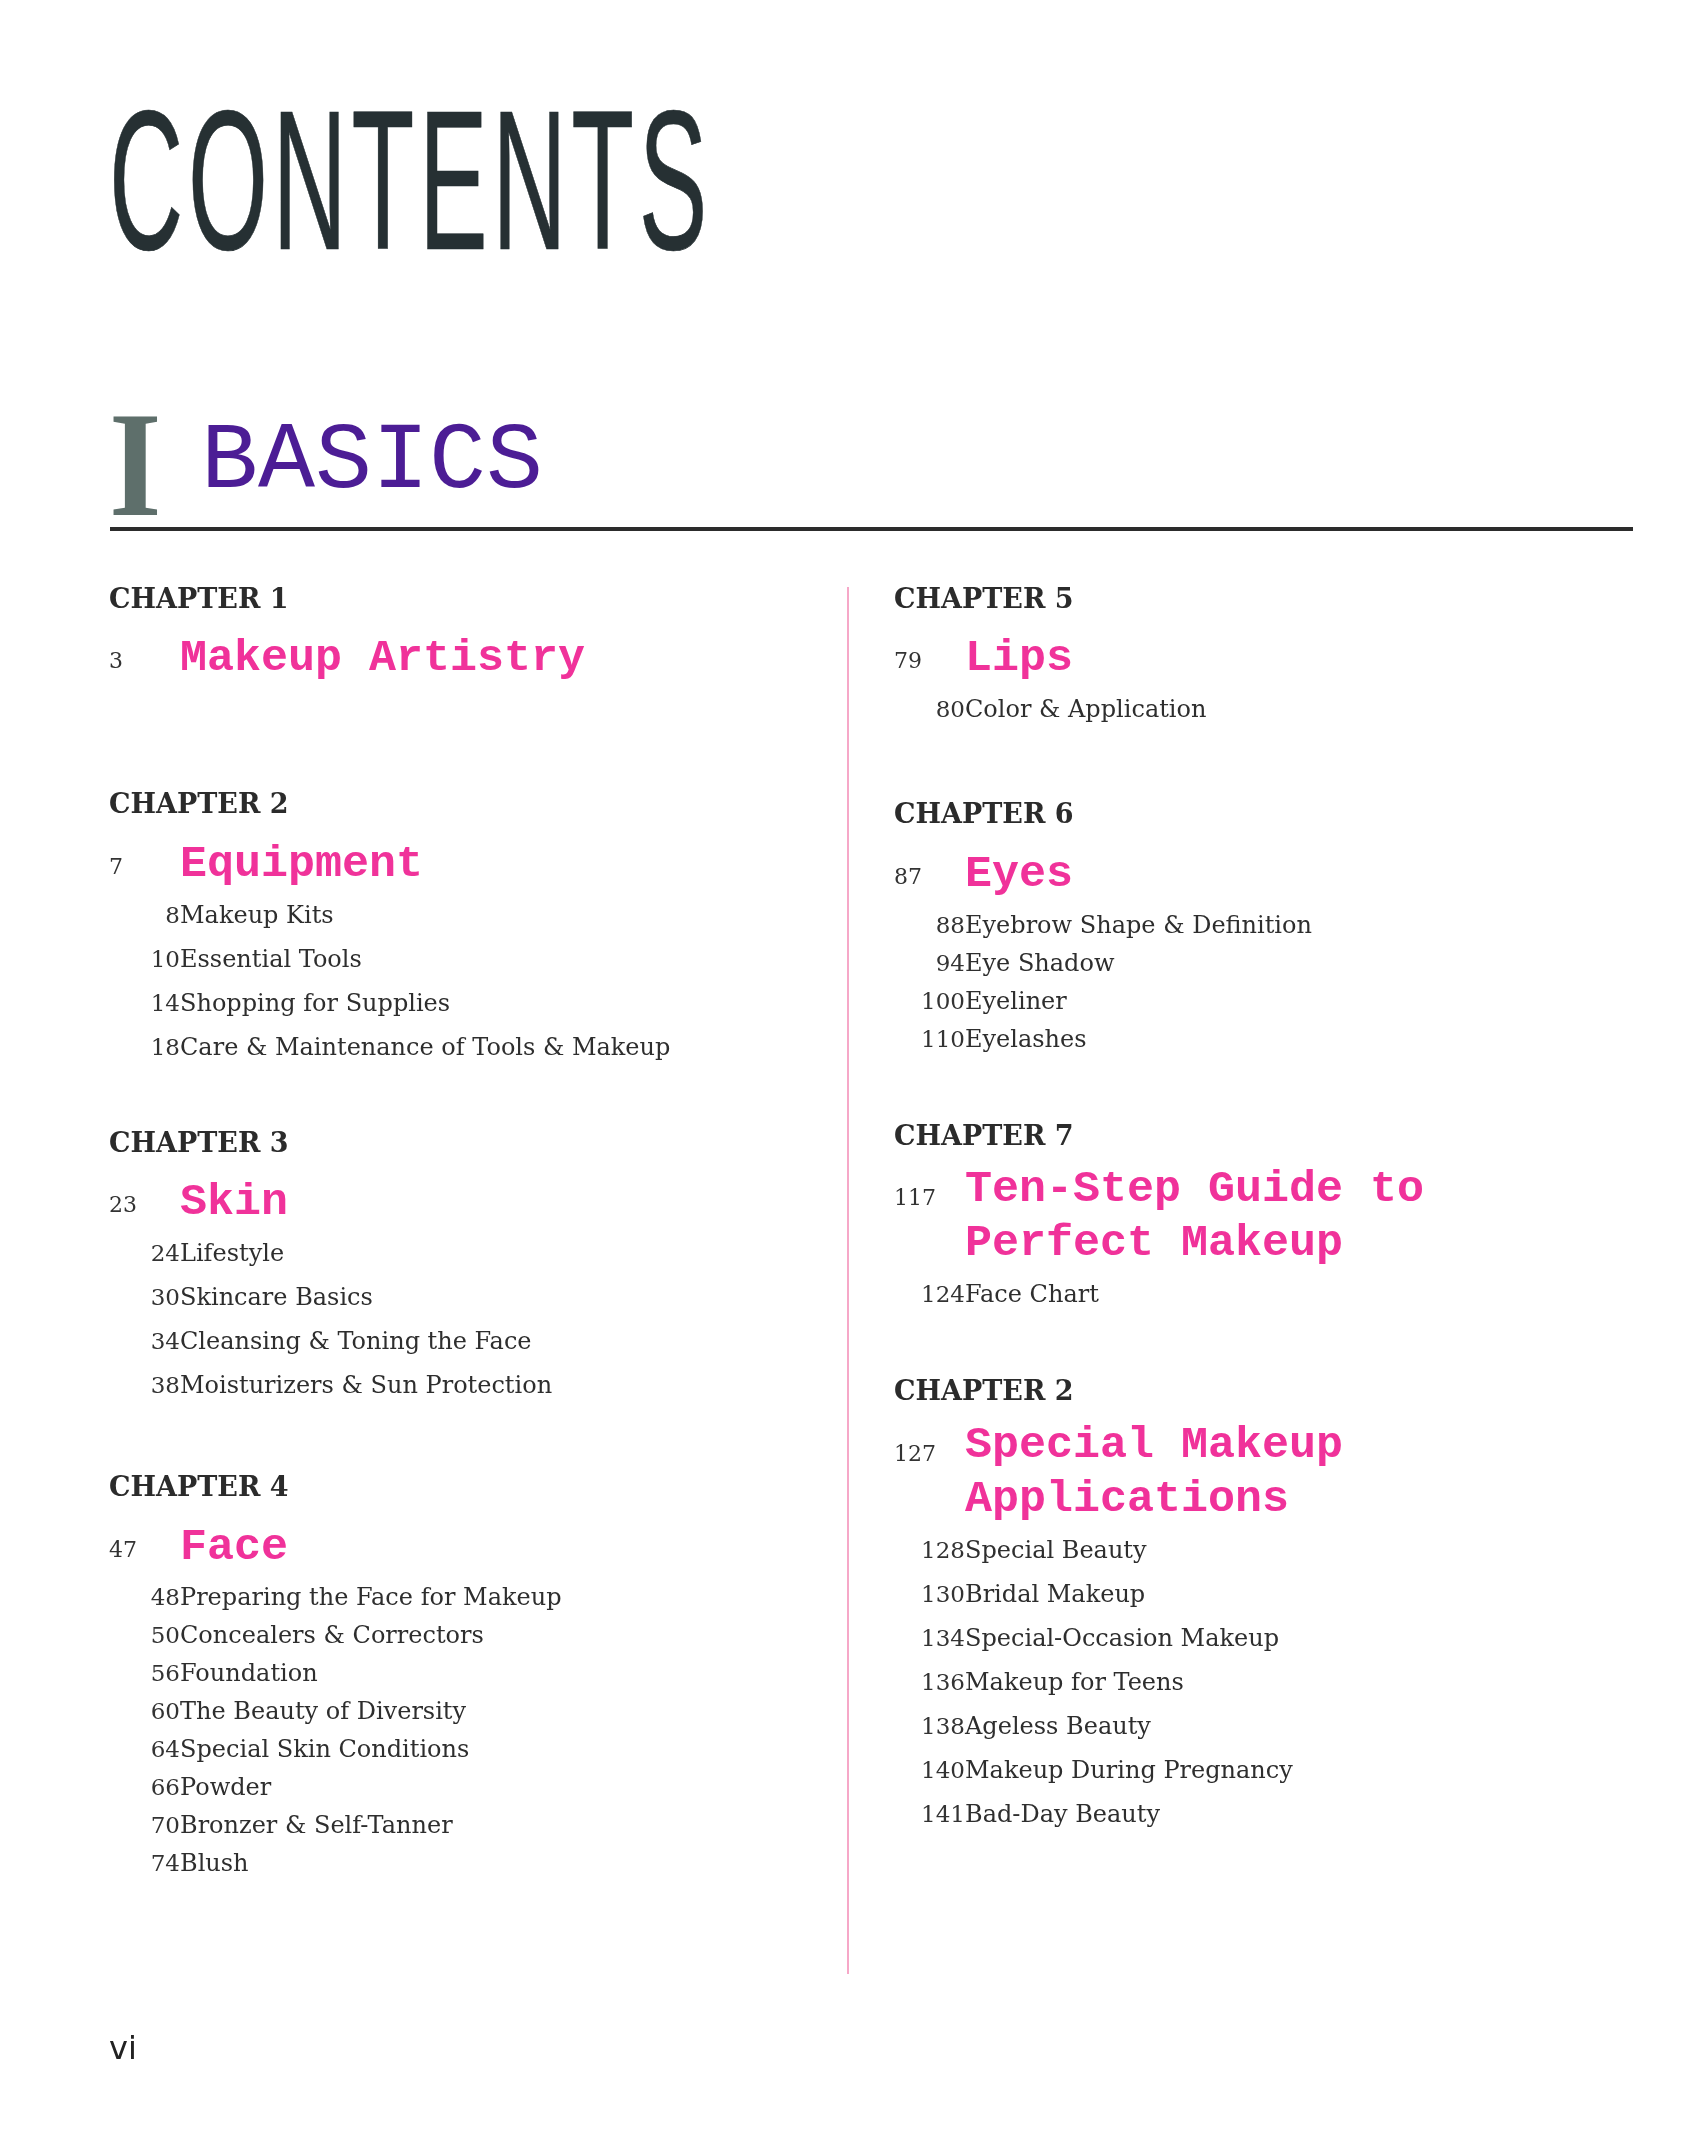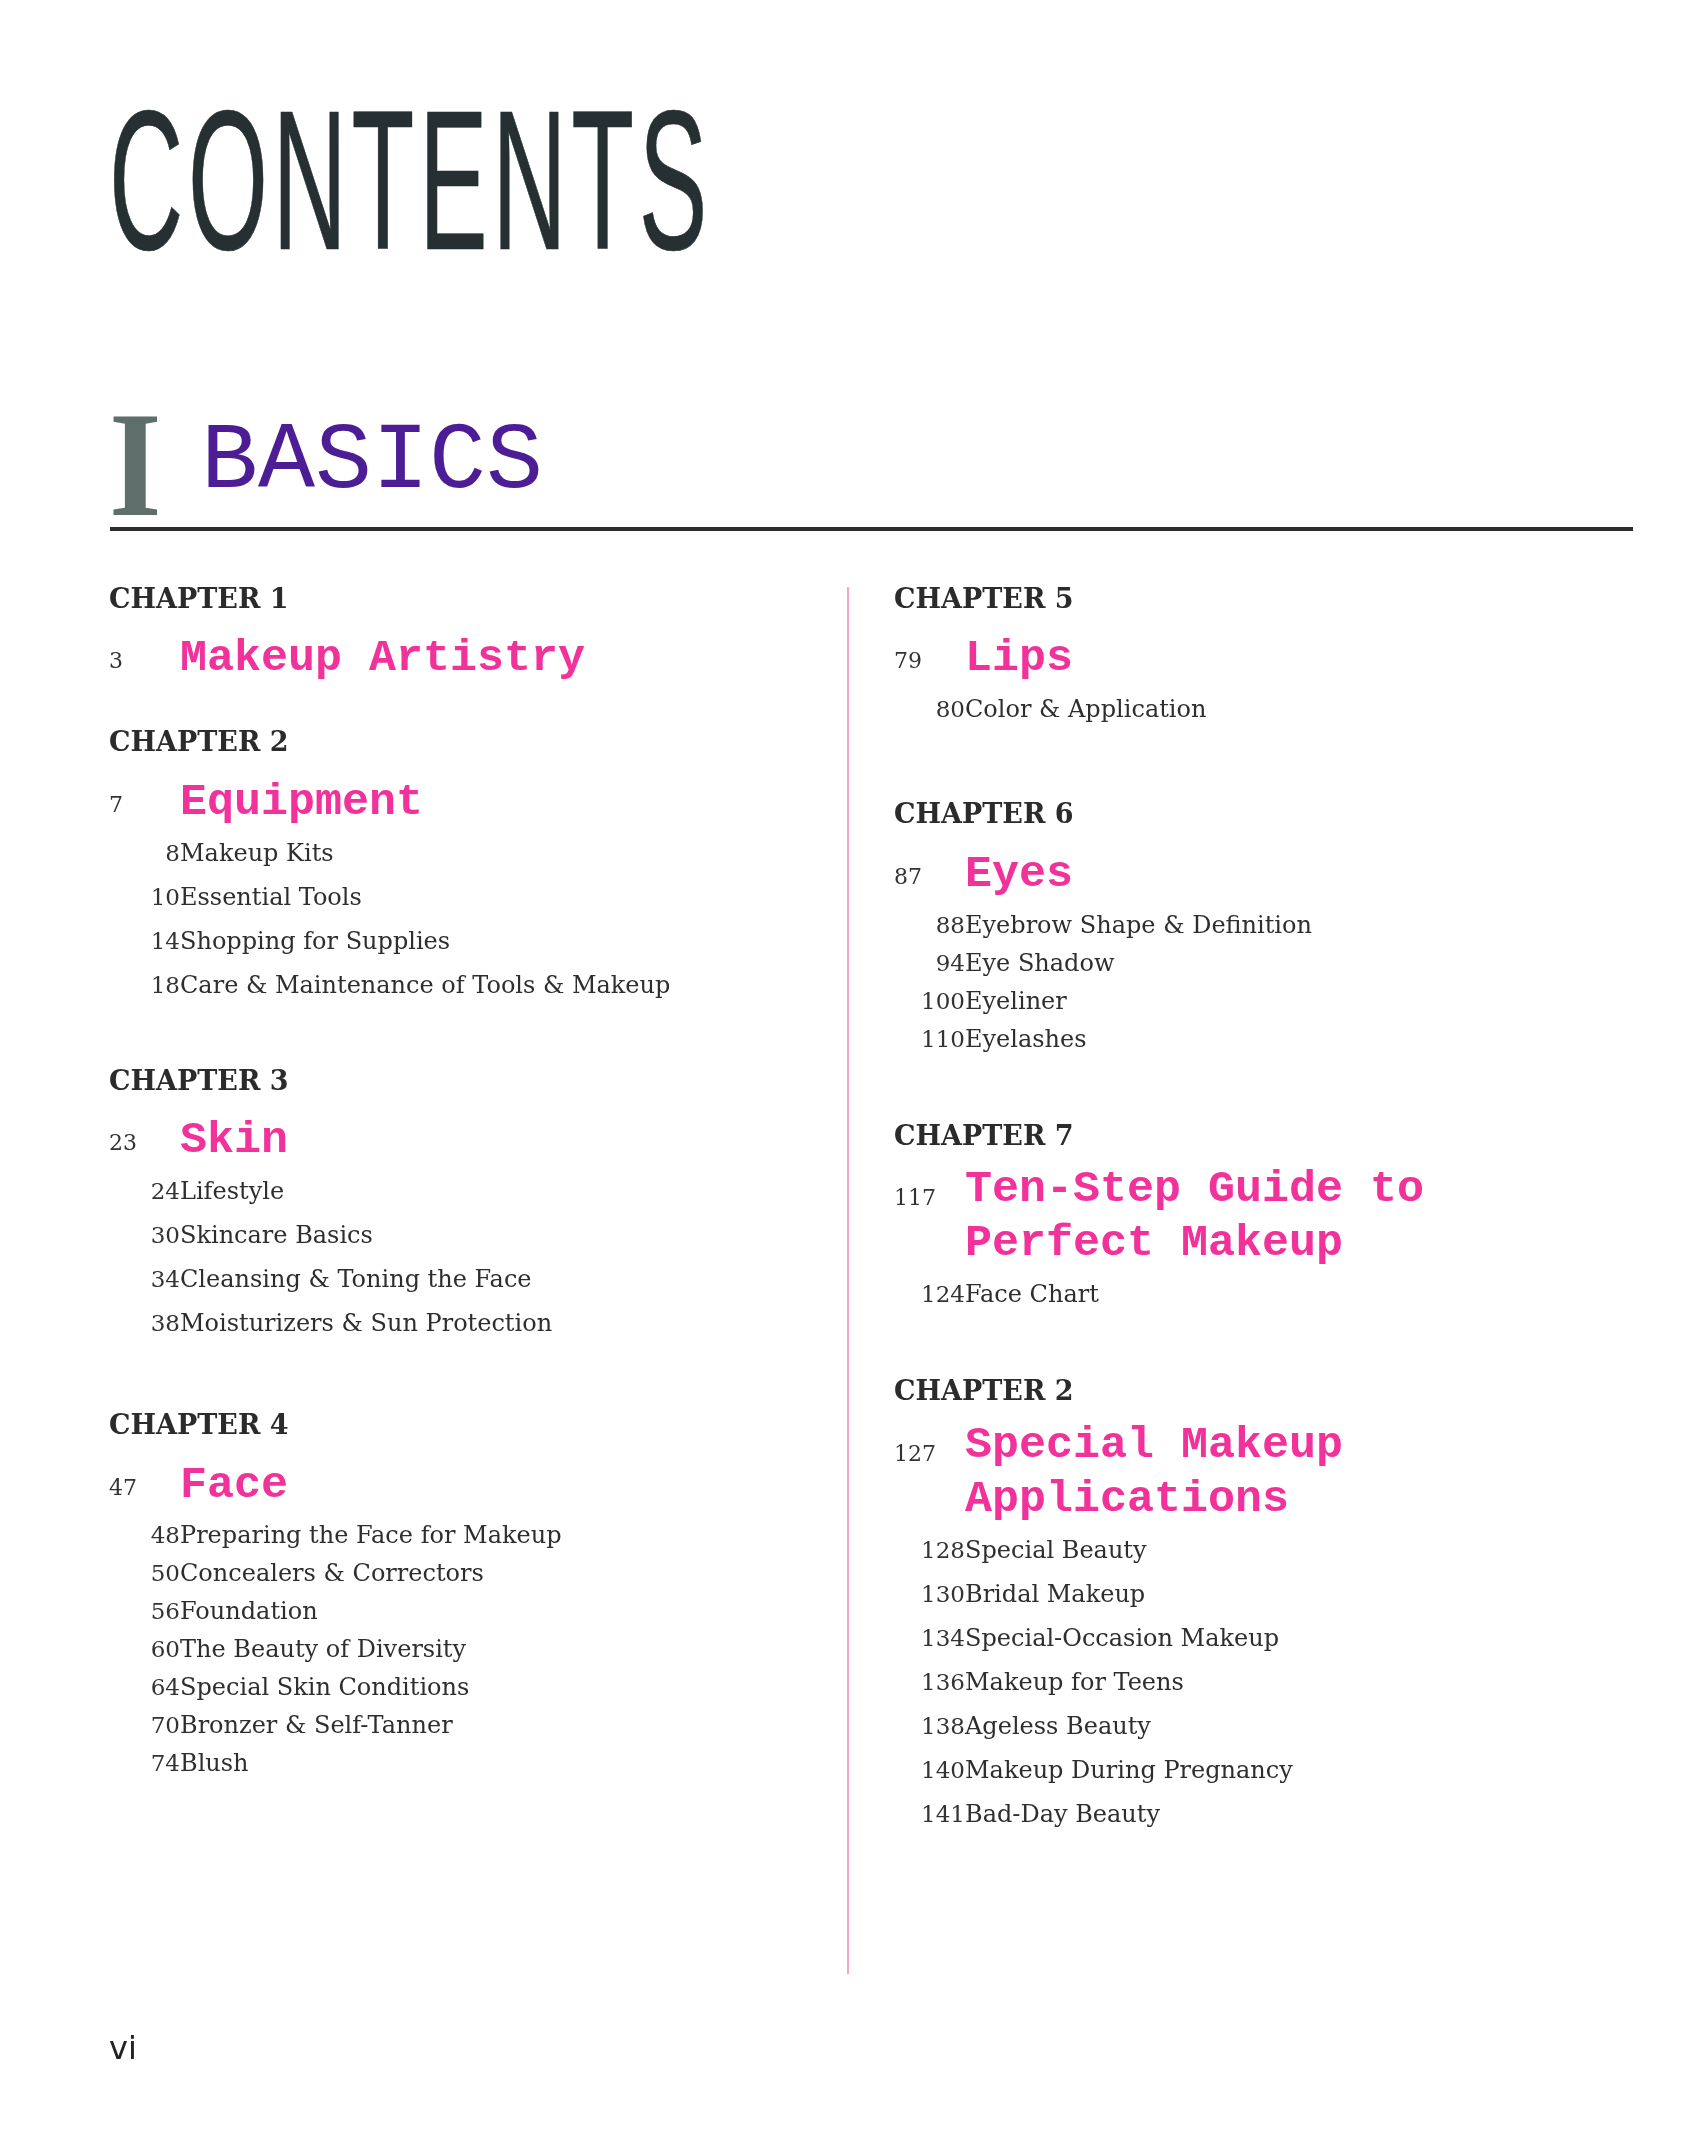--- a/index.html
+++ b/index.html
@@ -75,21 +75,21 @@
 
 <div class="part-head">
   <span class="part-numeral">I</span>
   <span class="part-title">BASICS</span>
 </div>
 <div class="part-rule"></div>
 <div class="col-divider"></div>
 
 <div class="col col-left">
 
-  <div class="chapter" style="margin-bottom:40px">
+  <div class="chapter" style="margin-bottom:102px">
     <div class="chapter-label">CHAPTER 1</div>
     <div class="chapter-title-row">
       <span class="pg">3</span>
       <span class="chapter-title">Makeup Artistry</span>
     </div>
   </div>
 
   <div class="chapter" style="margin-bottom:50px">
     <div class="chapter-label">CHAPTER 2</div>
     <div class="chapter-title-row">
@@ -156,20 +156,24 @@
         <span class="pg">56</span>
         <span class="label">Foundation</span>
       </div>
     <div class="entry tight">
         <span class="pg">60</span>
         <span class="label">The Beauty of Diversity</span>
       </div>
     <div class="entry tight">
         <span class="pg">64</span>
         <span class="label">Special Skin Conditions</span>
+      </div>
+    <div class="entry tight">
+        <span class="pg">66</span>
+        <span class="label">Powder</span>
       </div>
     <div class="entry tight">
         <span class="pg">70</span>
         <span class="label">Bronzer &amp; Self-Tanner</span>
       </div>
     <div class="entry tight">
         <span class="pg">74</span>
         <span class="label">Blush</span>
       </div>
   </div>

